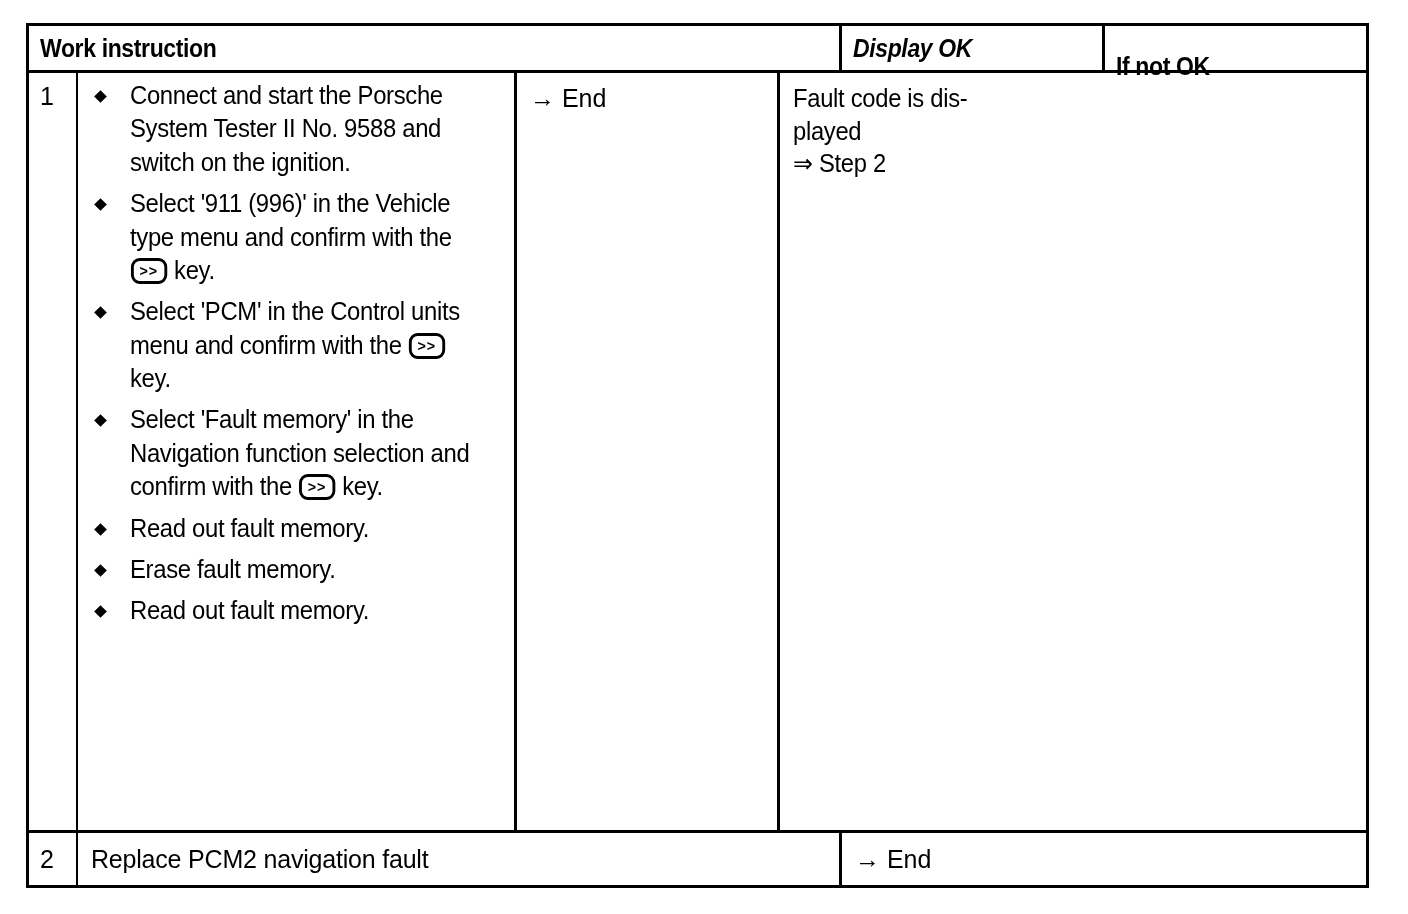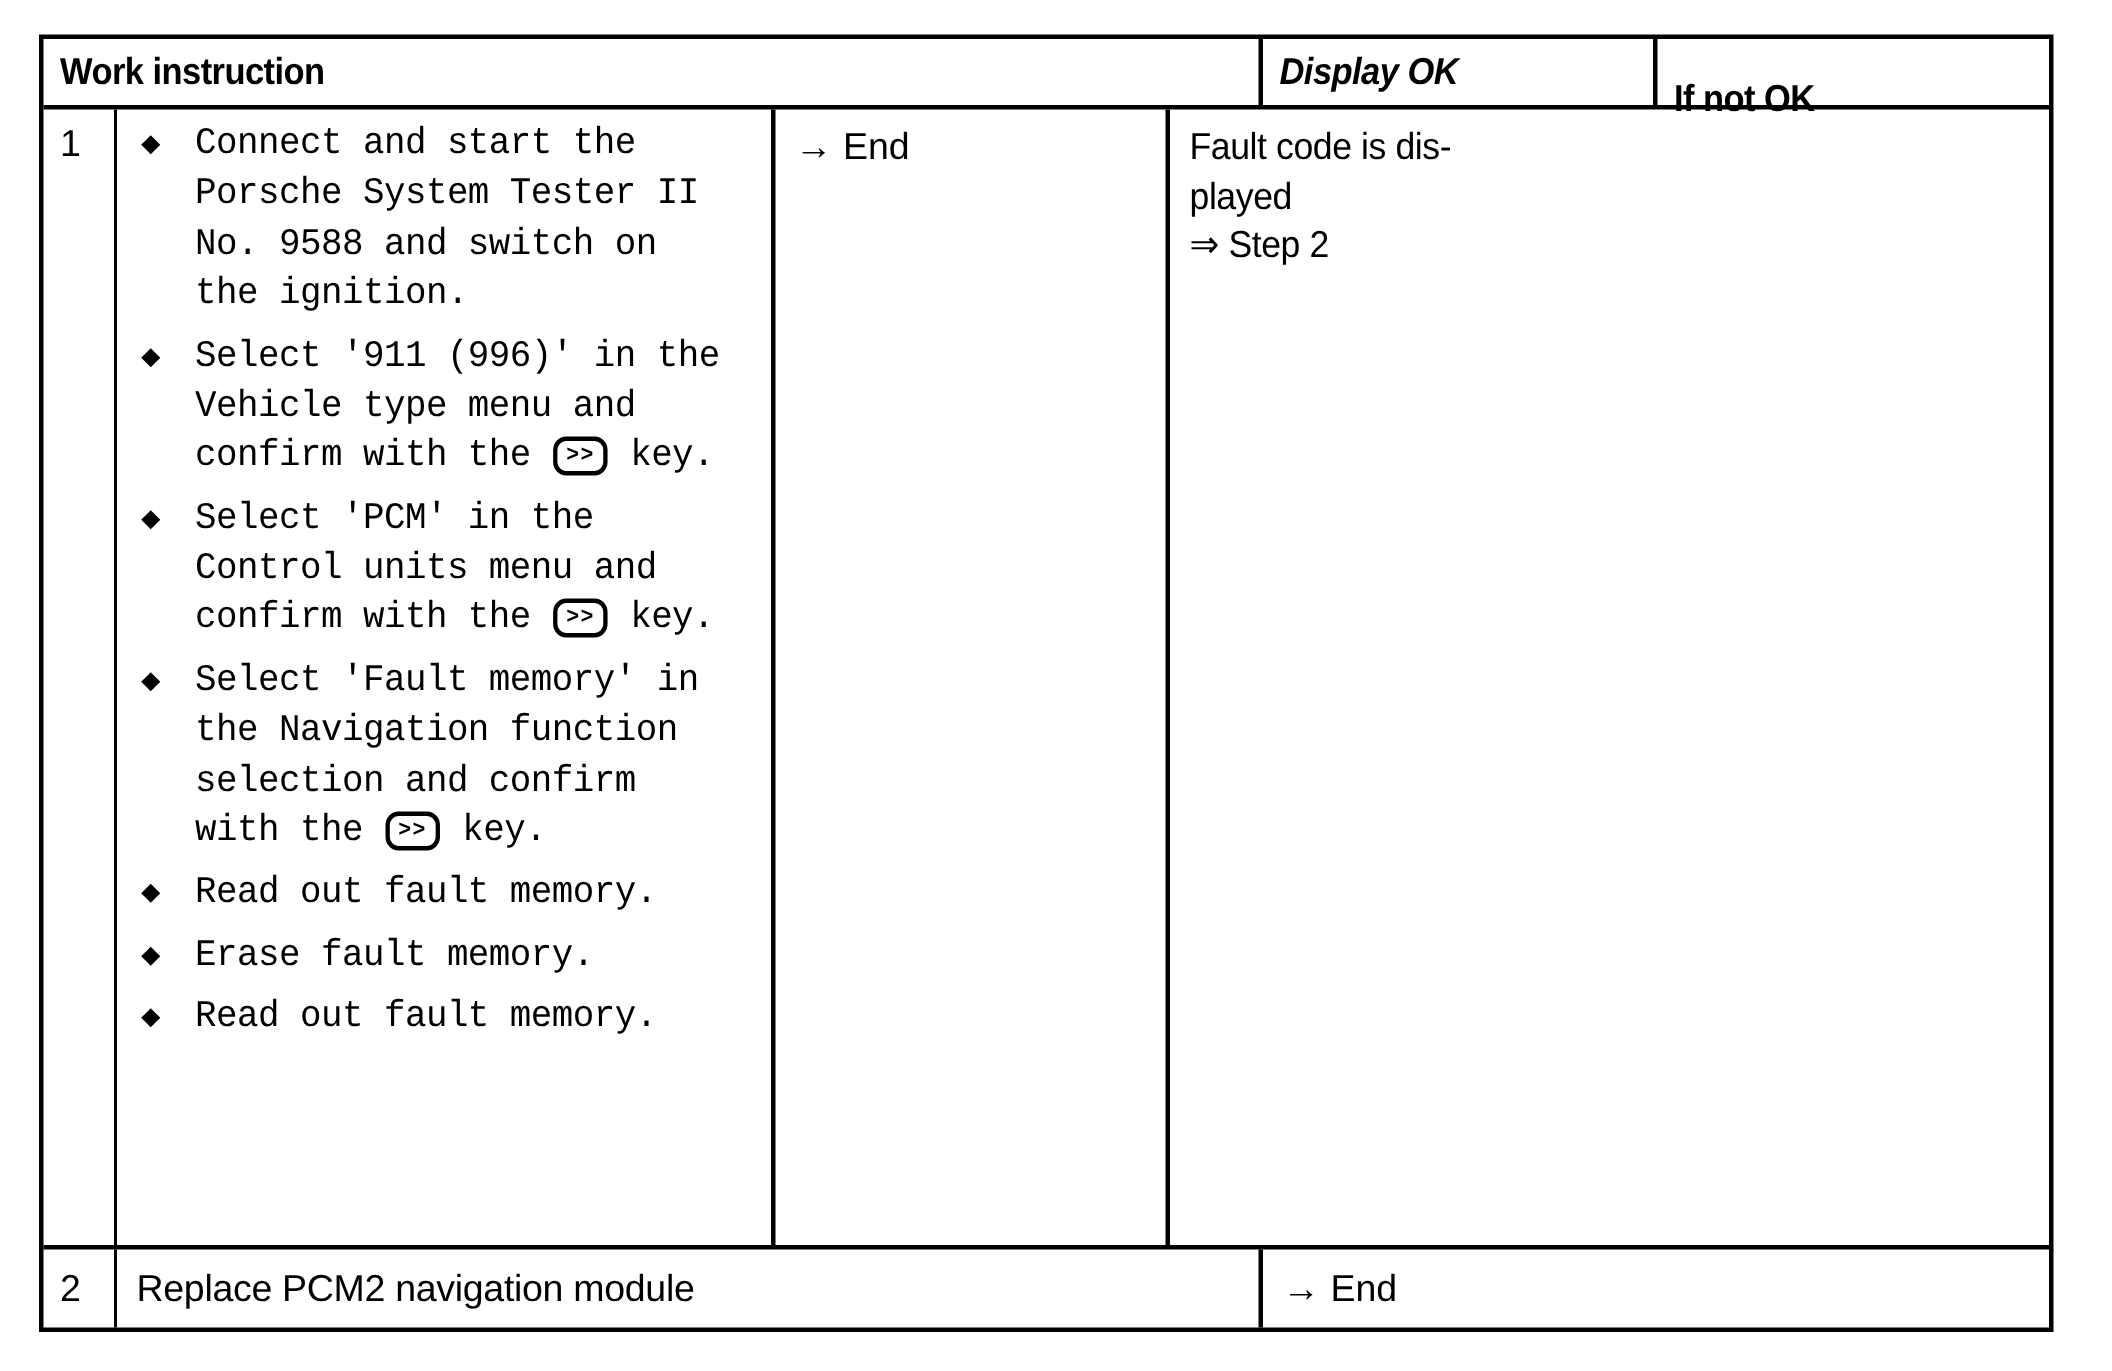--- a/index.html
+++ b/index.html
@@ -105,21 +105,20 @@
 
   
   .blist { margin: 0; padding: 0; list-style: none; }
   .blist li {
     position: relative;
     padding-left: 44px;
     font-size: 25px;
     line-height: 1.335;
     letter-spacing: -0.35px;
     margin-bottom: 8px;
-    font-family: Liberation Mono, monospace;
   }
   .blist li .btext {
     display: inline-block;
     transform: scaleX(0.955);
     transform-origin: left top;
   }
   .bullet-dot {
     position: absolute;
     left: 10px;
     top: 13px;
@@ -226,21 +225,21 @@
         <span class="txt">played</span><br>
         <span class="txt">⇒ Step 2</span>
       </div>
     </div>
 
     <div class="row2">
       <div class="r2-num">
         <span>2</span>
       </div>
       <div class="r2-task">
-        <span>Replace PCM2 navigation module</span>
+        <span>Replace PCM2 navigation fault</span>
       </div>
       <div class="r2-display">
         <span class="arrowtxt">→ End</span>
       </div>
       <div class="r2-ifnot">
         <span></span>
       </div>
     </div>
 
   </div>

